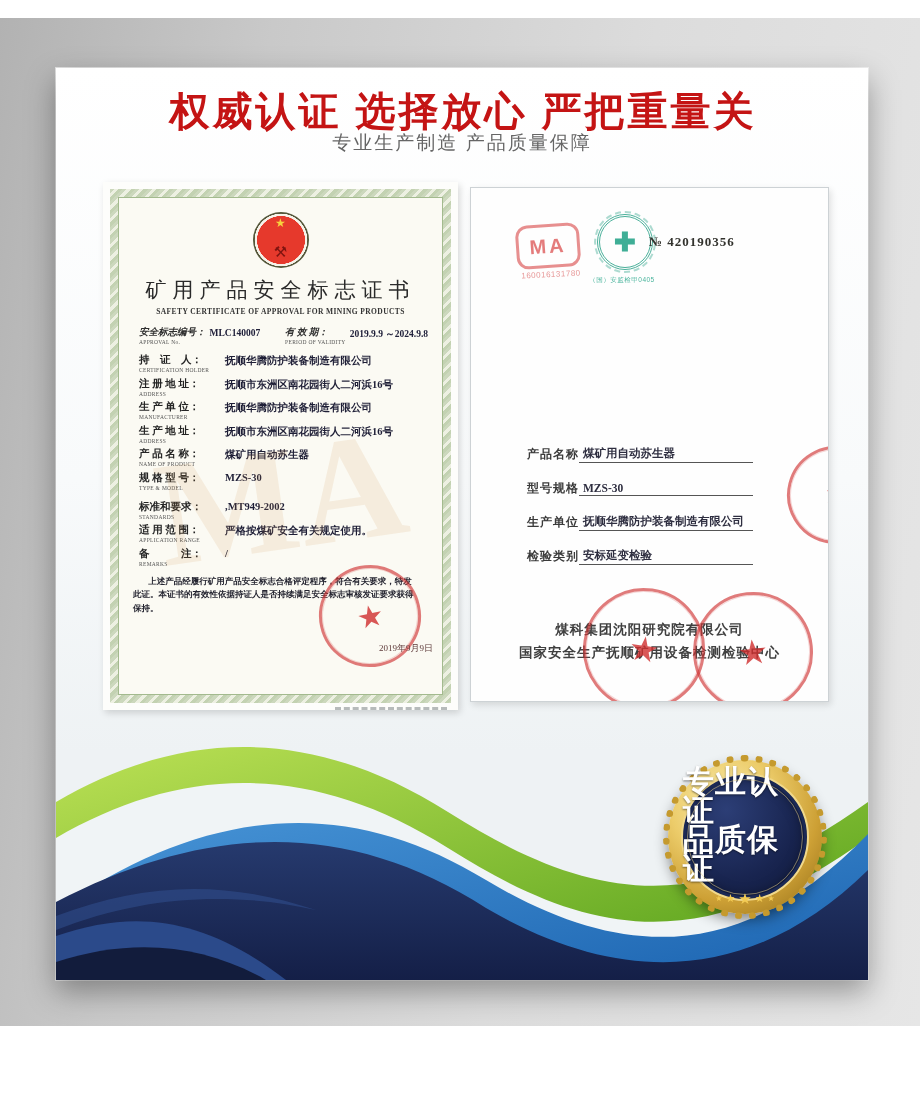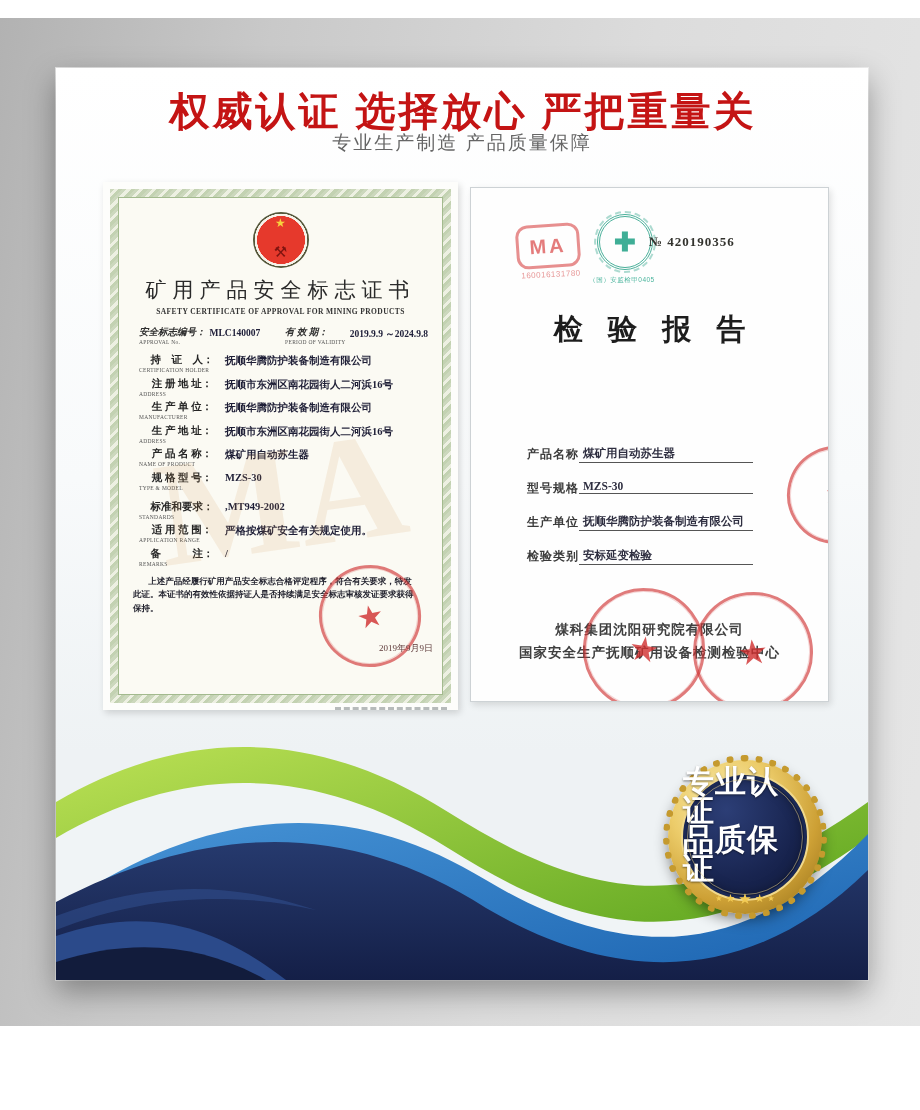--- a/index.html
+++ b/index.html
@@ -66,21 +66,21 @@
     font-family:"Liberation Serif",serif;
   }
   .cl-approval .lab-zh{font-size:9.5px;font-weight:700;color:#2e2e2e;display:block;font-style:italic;}
   .cl-approval .lab-en{font-size:5.5px;color:#555;display:block;letter-spacing:.3px;}
   .cl-approval .val{font-size:9.5px;font-weight:600;color:#20203a;margin-left:4px;align-self:flex-start;padding-top:2px;}
   .cl-approval .grp{display:flex;}
   .cl-fields{padding:4px 18px 0 20px;font-family:"Liberation Serif",serif;}
   .f-row{display:flex;margin-bottom:3.5px;}
   .f-row.gap{margin-top:9px;}
   .f-lab{width:86px;flex:none;}
-  .f-lab .zh{font-size:10.5px;font-weight:700;color:#242424;display:block;white-space:pre;text-align:center;}
+  .f-lab .zh{font-size:10.5px;font-weight:700;color:#242424;display:block;white-space:pre;}
   .f-lab .en{font-size:5.5px;color:#555;display:block;letter-spacing:.3px;}
   .f-val{font-size:10.5px;font-weight:600;color:#1e1e36;padding-top:1px;}
   .cl-declaration{
     margin:8px 24px 0 14px;font-family:"Liberation Serif",serif;
     font-size:8.5px;line-height:1.6;color:#242430;text-indent:1.8em;font-weight:600;
   }
   .cl-issuer{margin-top:6px;text-align:center;font-family:"Liberation Serif",serif;}
   .cl-issuer .zh{font-size:13px;font-weight:700;color:#2a2a2a;letter-spacing:2px;}
   .cl-issuer .en{font-size:7px;color:#444;letter-spacing:.5px;}
   .cl-date{
@@ -125,21 +125,21 @@
   .ir-no{
     position:absolute;left:178px;top:46px;font-family:"Liberation Serif",serif;
     font-size:13px;font-weight:700;color:#33332e;letter-spacing:1px;
   }
   .ir-title{
     position:absolute;left:0;top:122px;width:100%;text-align:center;
     font-family:"Liberation Serif",serif;font-size:29px;font-weight:700;
     color:#1d1d1d;letter-spacing:9px;text-indent:9px;
   }
   .ir-rows{position:absolute;left:56px;top:258px;font-family:"Liberation Serif",serif;}
-  .ir-row{margin-bottom:17px;display:flex;align-items:flex-start;}
+  .ir-row{margin-bottom:17px;display:flex;align-items:center;}
   .ir-row .lab{font-size:12px;font-weight:700;color:#3a3a3a;width:52px;flex:none;letter-spacing:1px;}
   .ir-row .val{
     font-size:11.5px;font-weight:600;color:#2e2e40;display:inline-block;width:170px;
     border-bottom:1px solid #555;padding:0 0 1px 4px;white-space:nowrap;
   }
   .ir-orgs{
     position:absolute;left:0;top:430px;width:100%;text-align:center;
     font-size:13.5px;font-weight:700;color:#404040;line-height:23px;letter-spacing:1px;
   }
   .ir-seal-bl{left:112px;top:400px;width:116px;height:116px;transform:rotate(8deg);}
@@ -291,21 +291,20 @@
     </div>
     <div class="cl-date">2019年9月9日</div>
   </div>
 
   <div class="cert-right">
     <div class="ma-stamp">MA</div>
     <div class="ma-number">160016131780</div>
     <div class="ir-emblem">✚</div>
     <div class="ir-emblem-caption">（国）安监检甲0405</div>
     <div class="ir-no">№  420190356</div>
-    <div class="ir-title">检 验 报 告</div>
 
     <div class="ir-rows">
       <div class="ir-row">
         <span class="lab">产品名称</span>
         <span class="val">煤矿用自动苏生器</span>
       </div>
       <div class="ir-row">
         <span class="lab">型号规格</span>
         <span class="val">MZS-30</span>
       </div>

